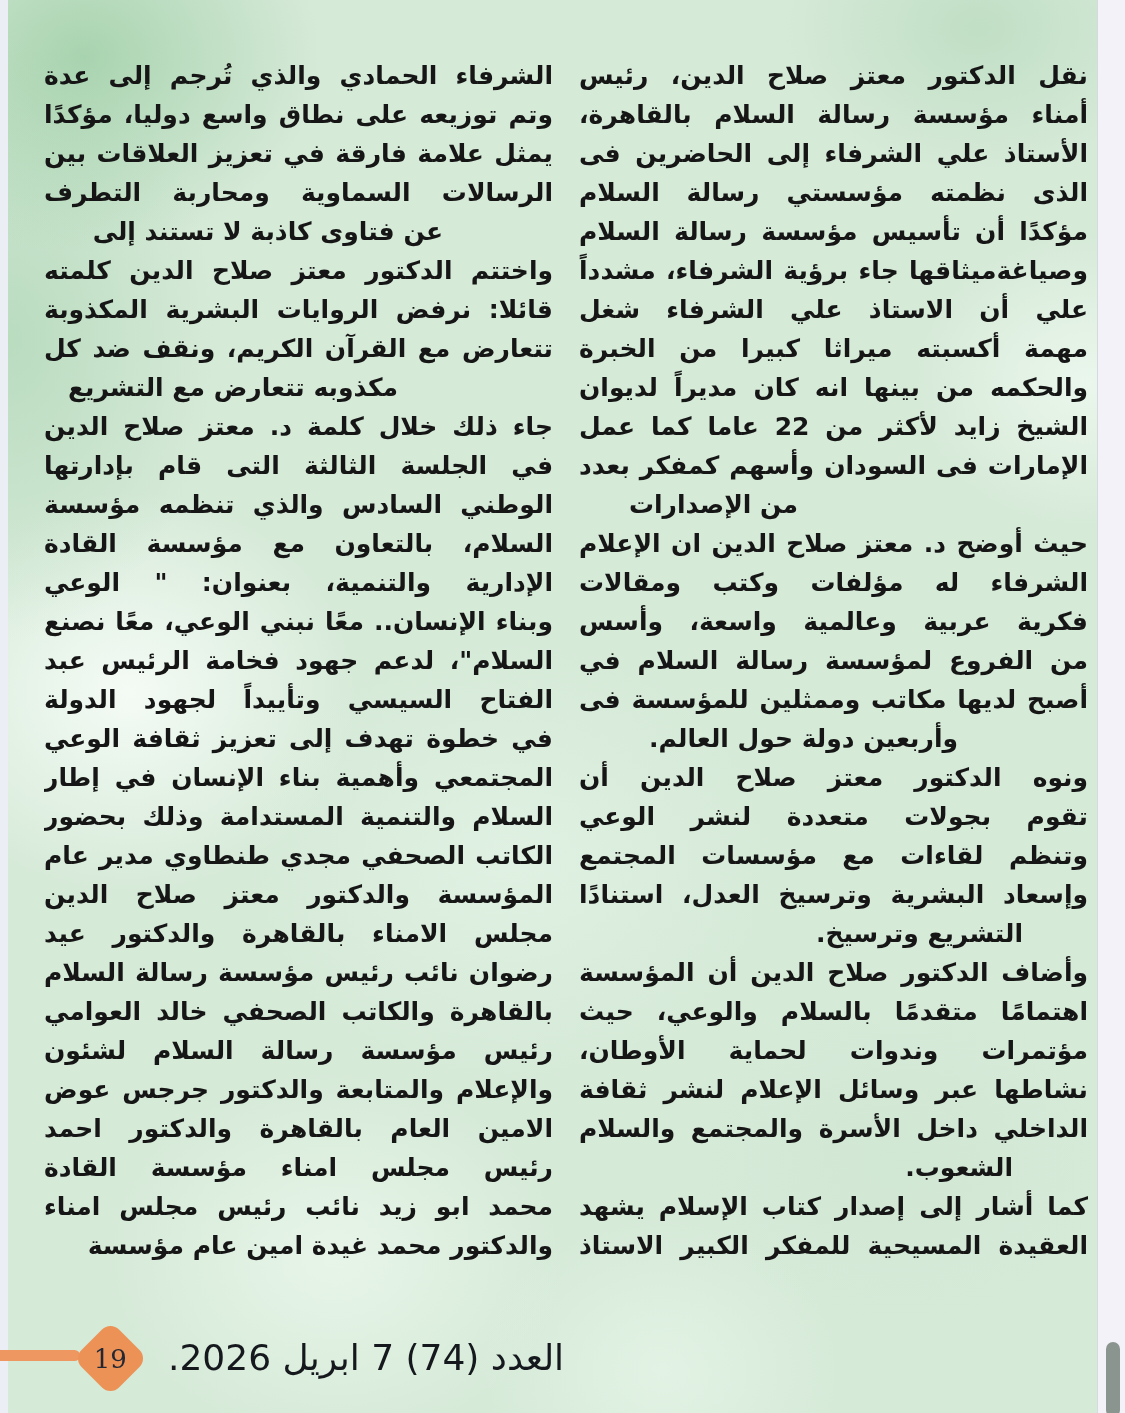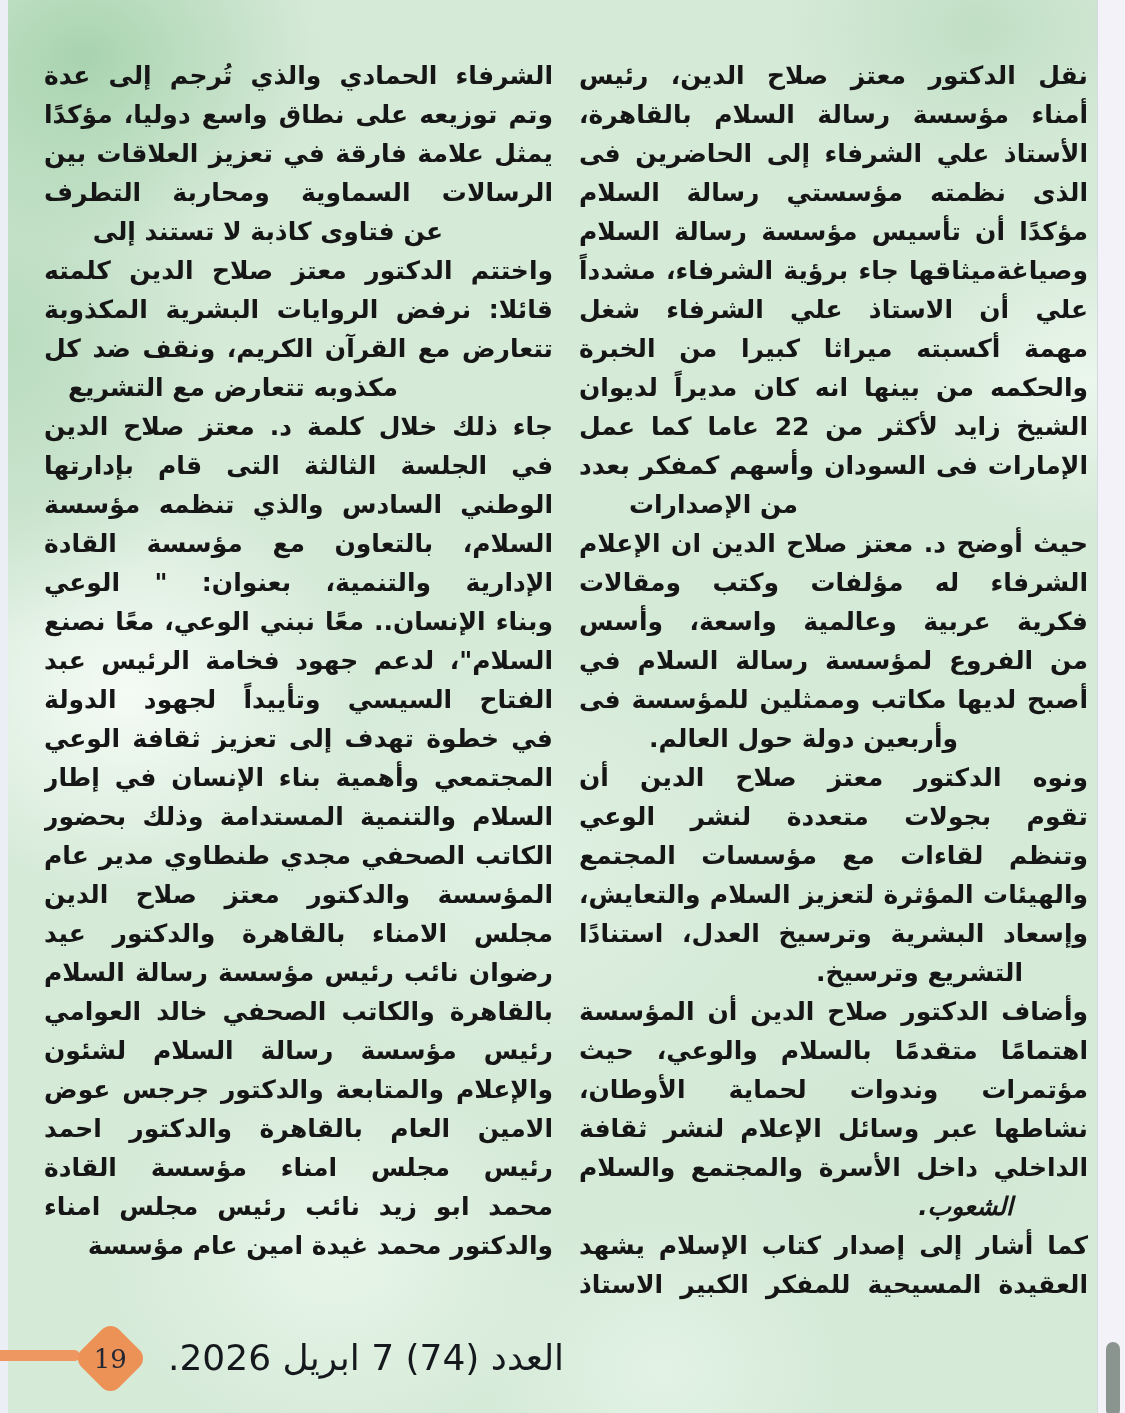--- a/index.html
+++ b/index.html
@@ -90,31 +90,30 @@
           <div class="tline">الشرفاء له مؤلفات وكتب ومقالات وإسهامات</div>
           <div class="tline">فكرية عربية وعالمية واسعة، وأسس العديد</div>
           <div class="tline">من الفروع لمؤسسة رسالة السلام في بحيث</div>
           <div class="tline">أصبح لديها مكاتب وممثلين للمؤسسة فى ستة</div>
           <div class="tline tlast" style="padding-right: 130px; text-align: center;">وأربعين دولة حول العالم.</div>
         </div>
         <div class="para">
           <div class="tline">ونوه الدكتور معتز صلاح الدين أن المؤسسة</div>
           <div class="tline">تقوم بجولات متعددة لنشر الوعي والتثقيف،</div>
           <div class="tline">وتنظم لقاءات مع مؤسسات المجتمع المدني</div>
-          <div class="tline">والهيئات المؤثرة لتعزيز السلام والتعايش،</div>
           <div class="tline">وإسعاد البشرية وترسيخ العدل، استنادًا إلى</div>
           <div class="tline tlast" style="padding-right: 65px;">التشريع وترسيخ.</div>
         </div>
         <div class="para">
           <div class="tline">وأضاف الدكتور صلاح الدين أن المؤسسة أولت</div>
           <div class="tline">اهتمامًا متقدمًا بالسلام والوعي، حيث نظمت</div>
           <div class="tline">مؤتمرات وندوات لحماية الأوطان، ووسعت</div>
           <div class="tline">نشاطها عبر وسائل الإعلام لنشر ثقافة السلام</div>
           <div class="tline">الداخلي داخل الأسرة والمجتمع والسلام بين</div>
-          <div class="tline tlast" style="padding-right: 75px; font-style: italic;">الشعوب.</div>
+          <div class="tline tlast" style="padding-right: 75px;">الشعوب.</div>
         </div>
         <div class="para">
           <div class="tline">كما أشار إلى إصدار كتاب الإسلام يشهد بصحة</div>
           <div class="tline">العقيدة المسيحية للمفكر الكبير الاستاذ علي</div>
         </div>
       </div>
     <div class="col">
         <div class="para">
           <div class="tline">الشرفاء الحمادي والذي تُرجم إلى عدة لغات</div>
           <div class="tline">وتم توزيعه على نطاق واسع دوليا، مؤكدًا أنه</div>

